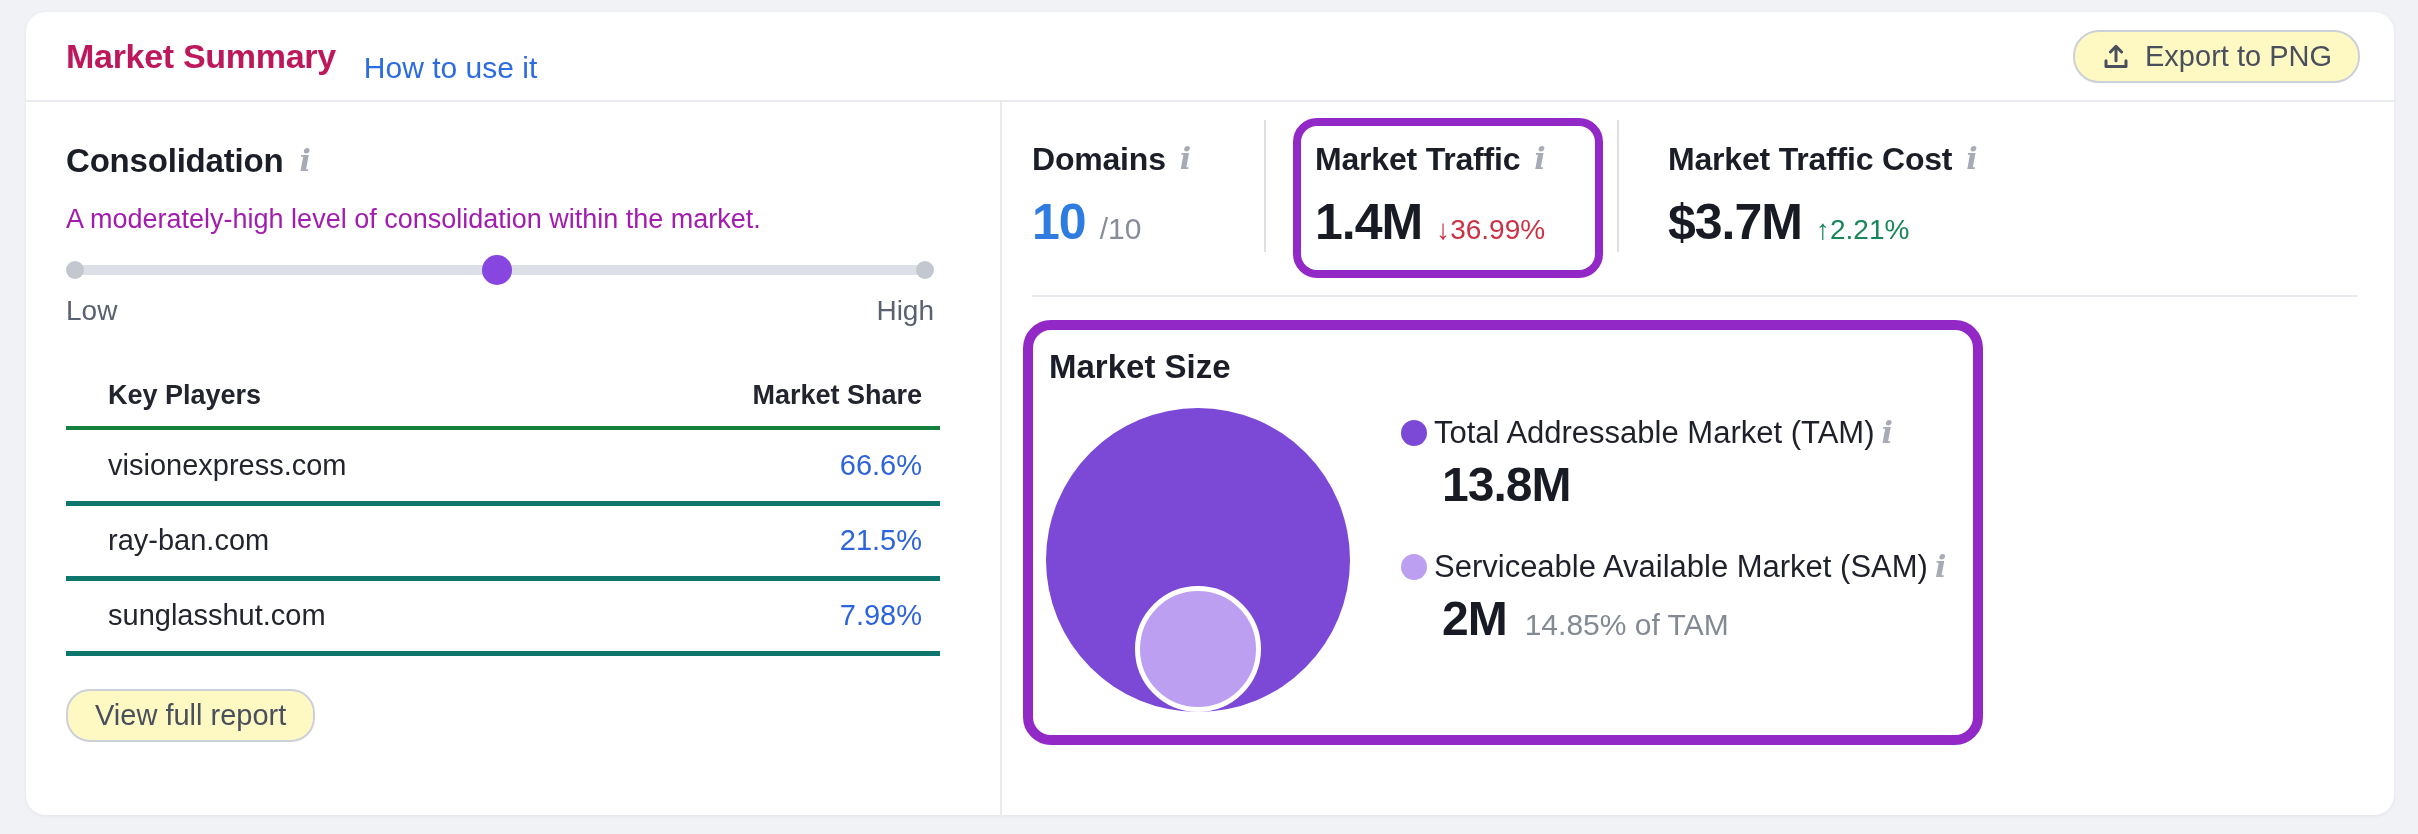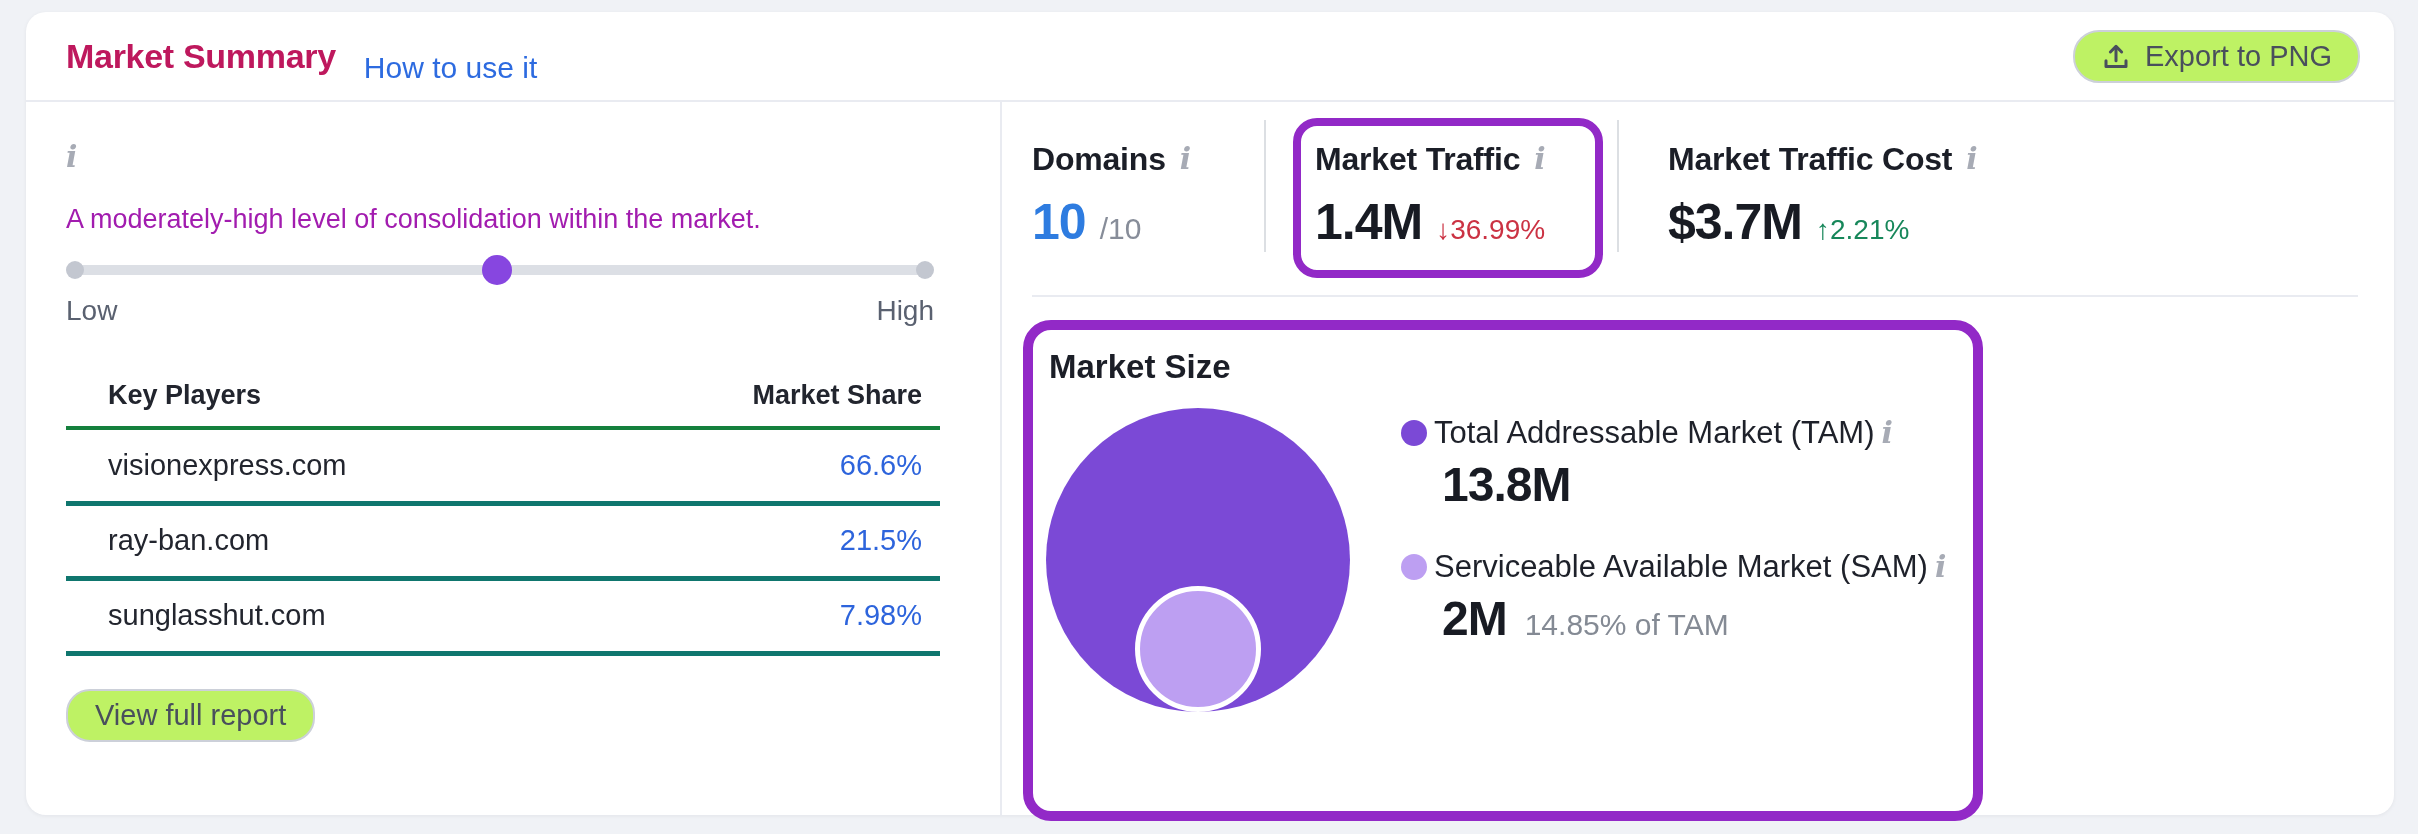--- a/index.html
+++ b/index.html
@@ -18,21 +18,21 @@
   
   .card-header {
     position:absolute; left:40px; top:0; height:88px;
     display:flex; align-items:center; gap:28px;
   }
   .page-title { font-size:34px; font-weight:700; letter-spacing:-0.3px; color:#be185d; }
   .howto-link { font-size:30px; color:#2d6be0; text-decoration:none; cursor:pointer;margin-top:24px; }
   .hdr-divider { position:absolute; left:0; top:88px; width:100%; height:2px; background:#e9ebf1; }
   .btn {
     display:inline-flex; align-items:center; justify-content:center; gap:14px;
-    background:#bef264; border:2px solid #ccd0d9; border-radius:26px;
+    background:#fef9c3; border:2px solid #ccd0d9; border-radius:26px;
     color:#494f5c; font-size:29px; cursor:pointer;
     font-family:inherit;
   }
   .export-btn { position:absolute; right:34px; top:18px; height:53px; padding:0 26px; }
   .export-btn svg { width:30px; height:30px; }
   .col-divider { position:absolute; left:974px; top:88px; bottom:0; width:2px; background:#e9ebf1; }
 
   
   .section-title-row { position:absolute; left:40px; top:130px; display:flex; align-items:center; gap:16px; }
   .section-title { font-size:33px; font-weight:700; color:#1b1e27; letter-spacing:-0.2px; }
@@ -85,21 +85,21 @@
   .chg.up { color:#17875a; }
   .metric-vdivider { position:absolute; top:108px; width:2px; height:132px; background:#dcdfe3; }
   .mt-highlight {
     position:absolute; left:1267px; top:106px; width:310px; height:160px;
     border:8px solid #9229c7; border-radius:24px; pointer-events:none;
   }
   .metrics-hdivider { position:absolute; left:1006px; top:283px; width:1326px; height:2px; background:#e9ebf1; }
 
   
   .market-size {
-    position:absolute; left:997px; top:308px; width:960px; height:501px;
+    position:absolute; left:997px; top:308px; width:960px; height:425px;
     border:10px solid #9229c7; border-radius:28px; background:#ffffff;text-align:center;
   }
   .ms-title { position:absolute; left:16px; top:18px; font-size:33px; font-weight:700; color:#1b1e27; }
   .bubble-tam {
     position:absolute; left:13px; top:78px; width:304px; height:304px;
     border-radius:50%; background:#7b49d6;
   }
   .bubble-sam {
     position:absolute; left:102px; top:256px; width:126px; height:126px;
     border-radius:50%; background:#bd9ff2; border:5px solid #ffffff;
@@ -129,20 +129,21 @@
       <path d="M12 15 V4"></path>
         <path d="M7.5 8 L12 3.5 L16.5 8"></path>
         <path d="M4 15 v4.5 h16 V15"></path>
     </svg>
     <span>Export to PNG</span>
   </button>
   <div class="hdr-divider"></div>
   <div class="col-divider"></div>
 
   <div class="section-title-row">
+    <div class="section-title">Consolidation</div>
     <span class="info-i">i</span>
   </div>
   <div class="consol-desc">A moderately-high level of consolidation within the market.</div>
 
   <div class="slider-wrap">
     <div class="slider-track"></div>
     <div class="slider-dot left"></div>
     <div class="slider-dot right"></div>
     <div class="slider-thumb"></div>
   </div>

